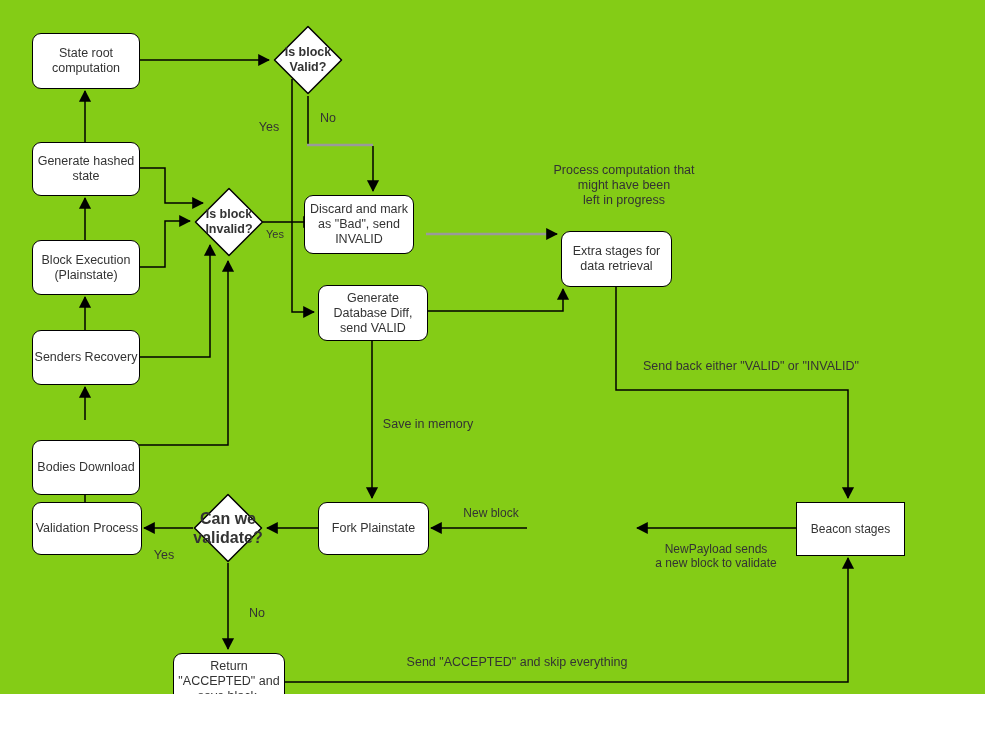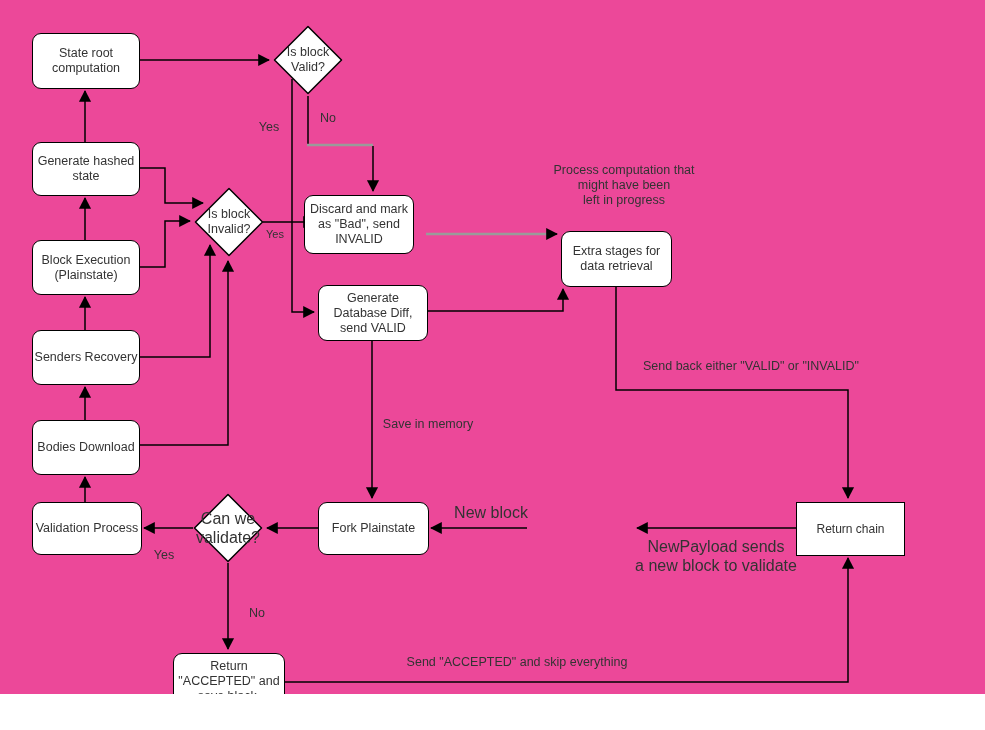--- a/index.html
+++ b/index.html
@@ -1,38 +1,38 @@
 <!DOCTYPE html>
 <html><head>
 <meta charset="utf-8">
 <style>
   html,body{margin:0;padding:0;background:#ffffff;}
   .canvas{
-    position:relative;width:985px;height:694px;background:#ec4899;
+    position:relative;width:985px;height:694px;background:#84cc16;
     font-family:"Liberation Sans",sans-serif;color:#333;overflow:hidden;
   }
   .edges{position:absolute;left:0;top:0;width:985px;height:730px;}
   .edges polyline,.edges line{fill:none;stroke:#000;stroke-width:1.5;}
   .edges .gray{stroke:#9a9a9a;stroke-width:2.5;}
   .node{
     position:absolute;display:flex;align-items:center;justify-content:center;
     text-align:center;font-size:12.5px;line-height:1.2;color:#333;
   }
   .box{background:#fff;border:1.5px solid #000;border-radius:9px;}
   .sharp{border-radius:0;font-size:12px;}
-  .diamond{background:transparent;border:none;}
+  .diamond{background:transparent;border:none;font-weight:bold;}
   .diamond svg{position:absolute;left:0;top:0;width:100%;height:100%;}
   .diamond .nlabel{position:relative;z-index:1;}
   .sm{font-size:16px;}
   .nlabel{white-space:pre;}
   .elabel{
     position:absolute;transform:translate(-50%,-50%);white-space:pre;
     text-align:center;font-size:12.5px;line-height:1.2;color:#333;
   }
-  .elabel.md{font-size:16px;}
+  .elabel.md{font-size:12px;}
   .elabel.sm{font-size:11px;}
 </style>
 </head>
 <body>
 
 <div class="canvas">
 
   <svg class="edges" width="985" height="730" viewBox="0 0 985 730">
     <defs>
       <marker id="arrow" viewBox="0 0 10 10" refX="8.5" refY="5" markerWidth="9" markerHeight="9" orient="auto-start-reverse">
@@ -95,21 +95,21 @@
 
   <div class="node box" style="left:32px;top:240px;width:106px;height:53px">
     <span class="nlabel">Block Execution
 (Plainstate)</span>
   </div>
 
   <div class="node box" style="left:32px;top:330px;width:106px;height:53px">
     <span class="nlabel">Senders Recovery</span>
   </div>
 
-  <div class="node box" style="left:32px;top:420px;width:106px;height:53px">
+  <div class="node box" style="left:32px;top:440px;width:106px;height:53px">
     <span class="nlabel">Bodies Download</span>
   </div>
 
   <div class="node box" style="left:32px;top:502px;width:108px;height:51px">
     <span class="nlabel">Validation Process</span>
   </div>
 
   <div class="node box" style="left:304px;top:195px;width:108px;height:57px">
     <span class="nlabel">Discard and mark
 as "Bad", send
@@ -126,21 +126,21 @@
 Database Diff,
 send VALID</span>
   </div>
 
   <div class="node box" style="left:318px;top:502px;width:109px;height:51px">
     <span class="nlabel">Fork Plainstate</span>
   </div>
 
 
   <div class="node box sharp" style="left:796px;top:502px;width:107px;height:52px">
-    <span class="nlabel">Return chain</span>
+    <span class="nlabel">Beacon stages</span>
   </div>
 
   <div class="node box" style="left:173px;top:653px;width:110px;height:55px">
     <span class="nlabel">Return
 "ACCEPTED" and
 save block.</span>
   </div>
 
   <div class="node diamond" style="left:273px;top:25px;width:70px;height:70px">
     <svg viewBox="0 0 70 70" preserveAspectRatio="none">

